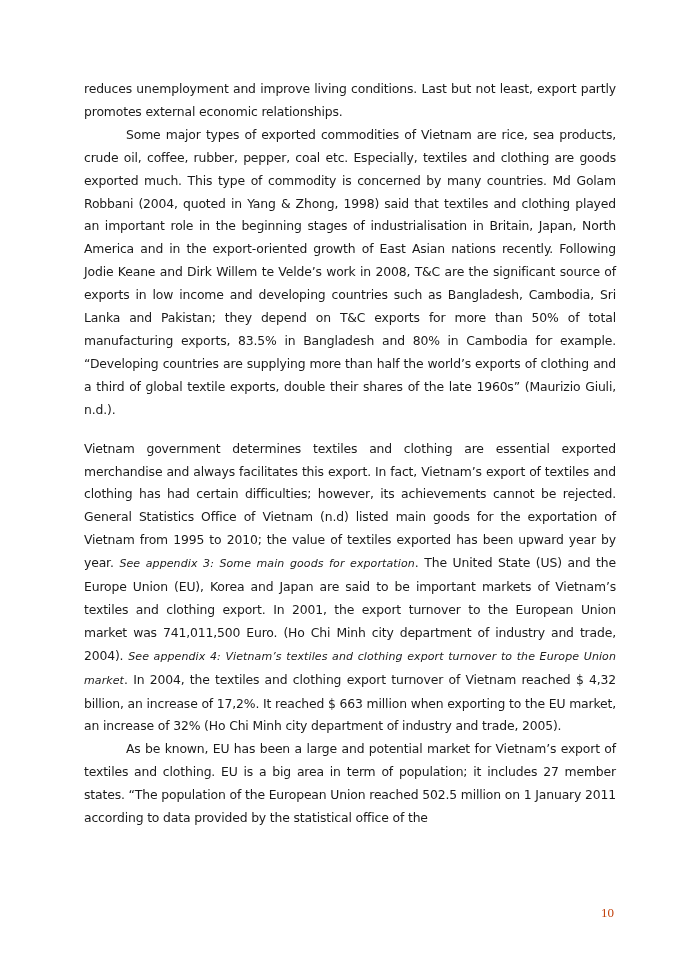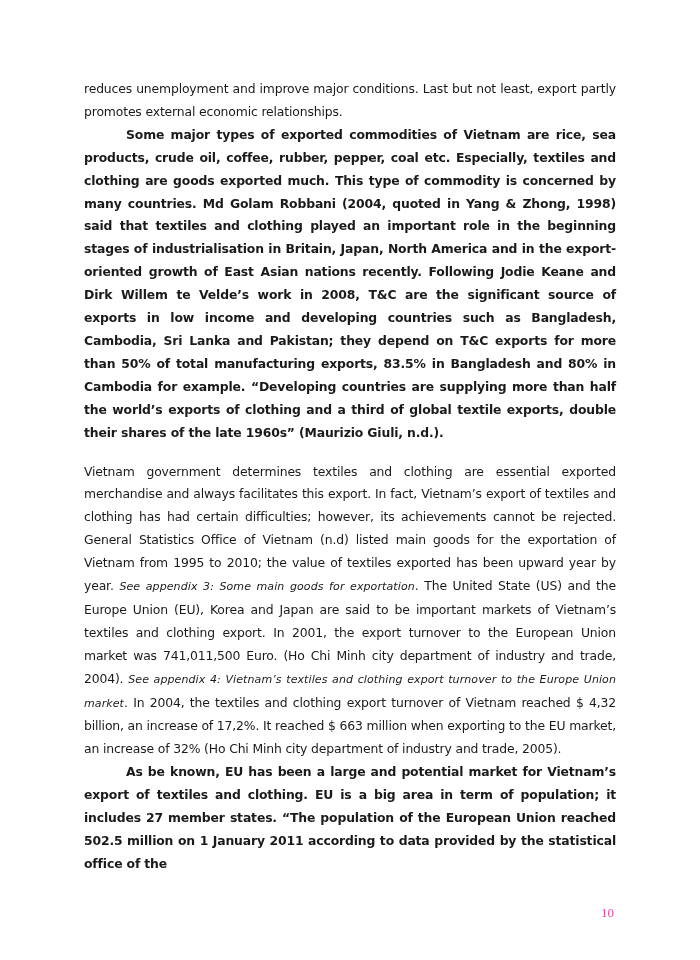--- a/index.html
+++ b/index.html
@@ -24,45 +24,44 @@
     line-height: 22.9px;
     letter-spacing: -0.15px;
   }
   .para {
     margin: 0;
     text-align: justify;
     text-align-last: left;
   }
   .indent {
     text-indent: 42px;
-    font-weight: bold;
   }
   .gap {
     margin-top: 16px;
   }
   .ref {
     font-style: italic;
     font-size: 11px;
     letter-spacing: 0.1px;
   }
   .page-number {
     position: absolute;
     left: 601px;
     top: 905px;
     font-family: "Liberation Serif", serif;
     font-size: 13px;
-    color: #ec4899;
+    color: #c2410c;
   }
 </style>
 </head>
 <body>
 
 <div class="page">
   <p class="para">
-    <span>reduces unemployment and improve major  conditions. Last but not least, export partly promotes external economic relationships.</span>
+    <span>reduces unemployment and improve living  conditions. Last but not least, export partly promotes external economic relationships.</span>
   </p>
 
   <p class="para indent">
     <span>Some major types of exported commodities of Vietnam are rice, sea products, crude oil, coffee, rubber, pepper, coal etc. Especially, textiles and clothing are goods exported much. This type of commodity is concerned by many countries. Md Golam Robbani (2004, quoted in Yang &amp; Zhong, 1998) said that textiles and clothing played an important role in the beginning stages of industrialisation in Britain, Japan, North America and in the export-oriented growth of East Asian nations recently. Following Jodie Keane and Dirk Willem te Velde’s work in 2008, T&amp;C are the significant source of exports in low income and developing countries such as Bangladesh, Cambodia, Sri Lanka and Pakistan; they depend on T&amp;C exports for more than 50% of total manufacturing exports, 83.5% in Bangladesh and 80% in Cambodia for example. “Developing countries are supplying more than half the world’s exports of clothing and a third of global textile exports, double their shares of the late 1960s” (Maurizio Giuli, n.d.).</span>
   </p>
 
   <p class="para gap">
     <span>Vietnam government determines textiles and clothing are essential exported merchandise and always facilitates this export. In fact, Vietnam’s export of textiles and clothing has had certain difficulties;  however, its achievements cannot be rejected. General Statistics Office of Vietnam (n.d) listed main goods for the exportation of Vietnam from 1995 to 2010; the value of textiles exported has been upward year by year. </span><span class="ref">See appendix 3: Some main goods for exportation</span><span>. The United State (US) and the Europe Union (EU), Korea and Japan are said to be important markets of Vietnam’s textiles and clothing export. In 2001, the export turnover to the European Union market was 741,011,500 Euro. (Ho Chi Minh city department of industry and trade, 2004). </span><span class="ref">See appendix 4: Vietnam’s textiles and clothing export turnover to the Europe Union market</span><span>. In 2004, the textiles and clothing export turnover of Vietnam reached $ 4,32 billion,  an increase of 17,2%. It reached $ 663 million  when exporting to the EU market, an increase of 32% (Ho Chi Minh city department of industry and trade, 2005).</span>
   </p>
 

